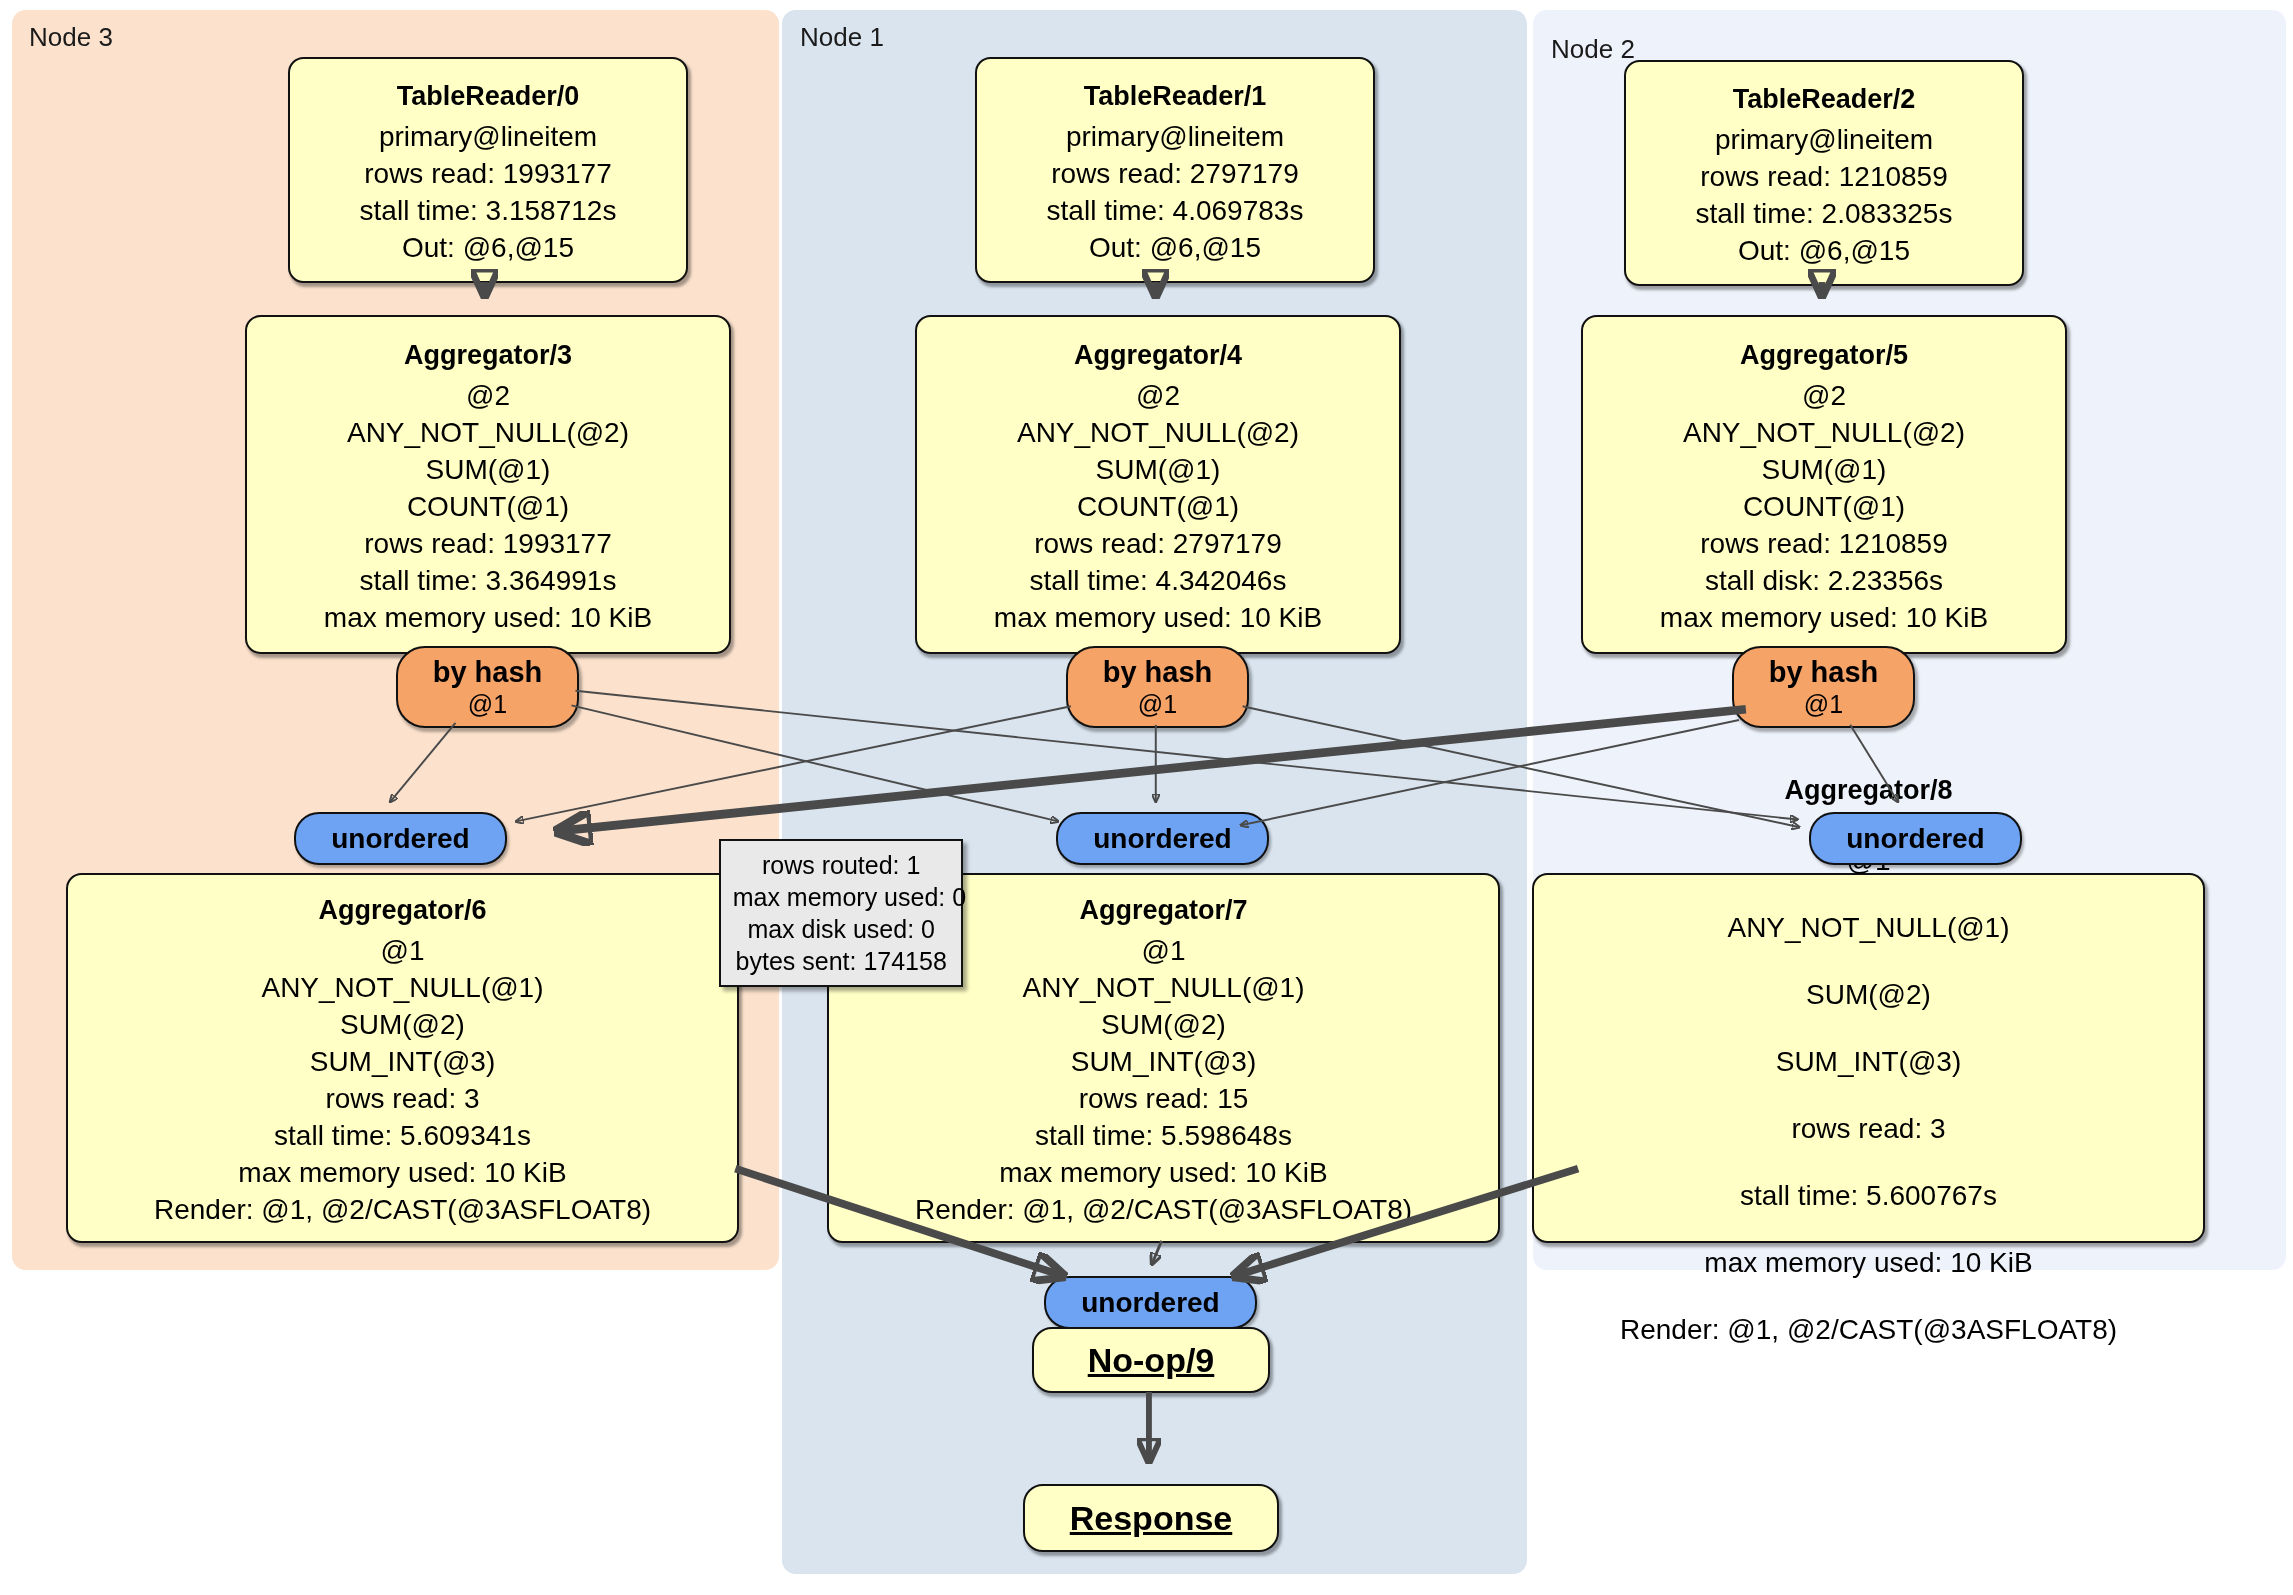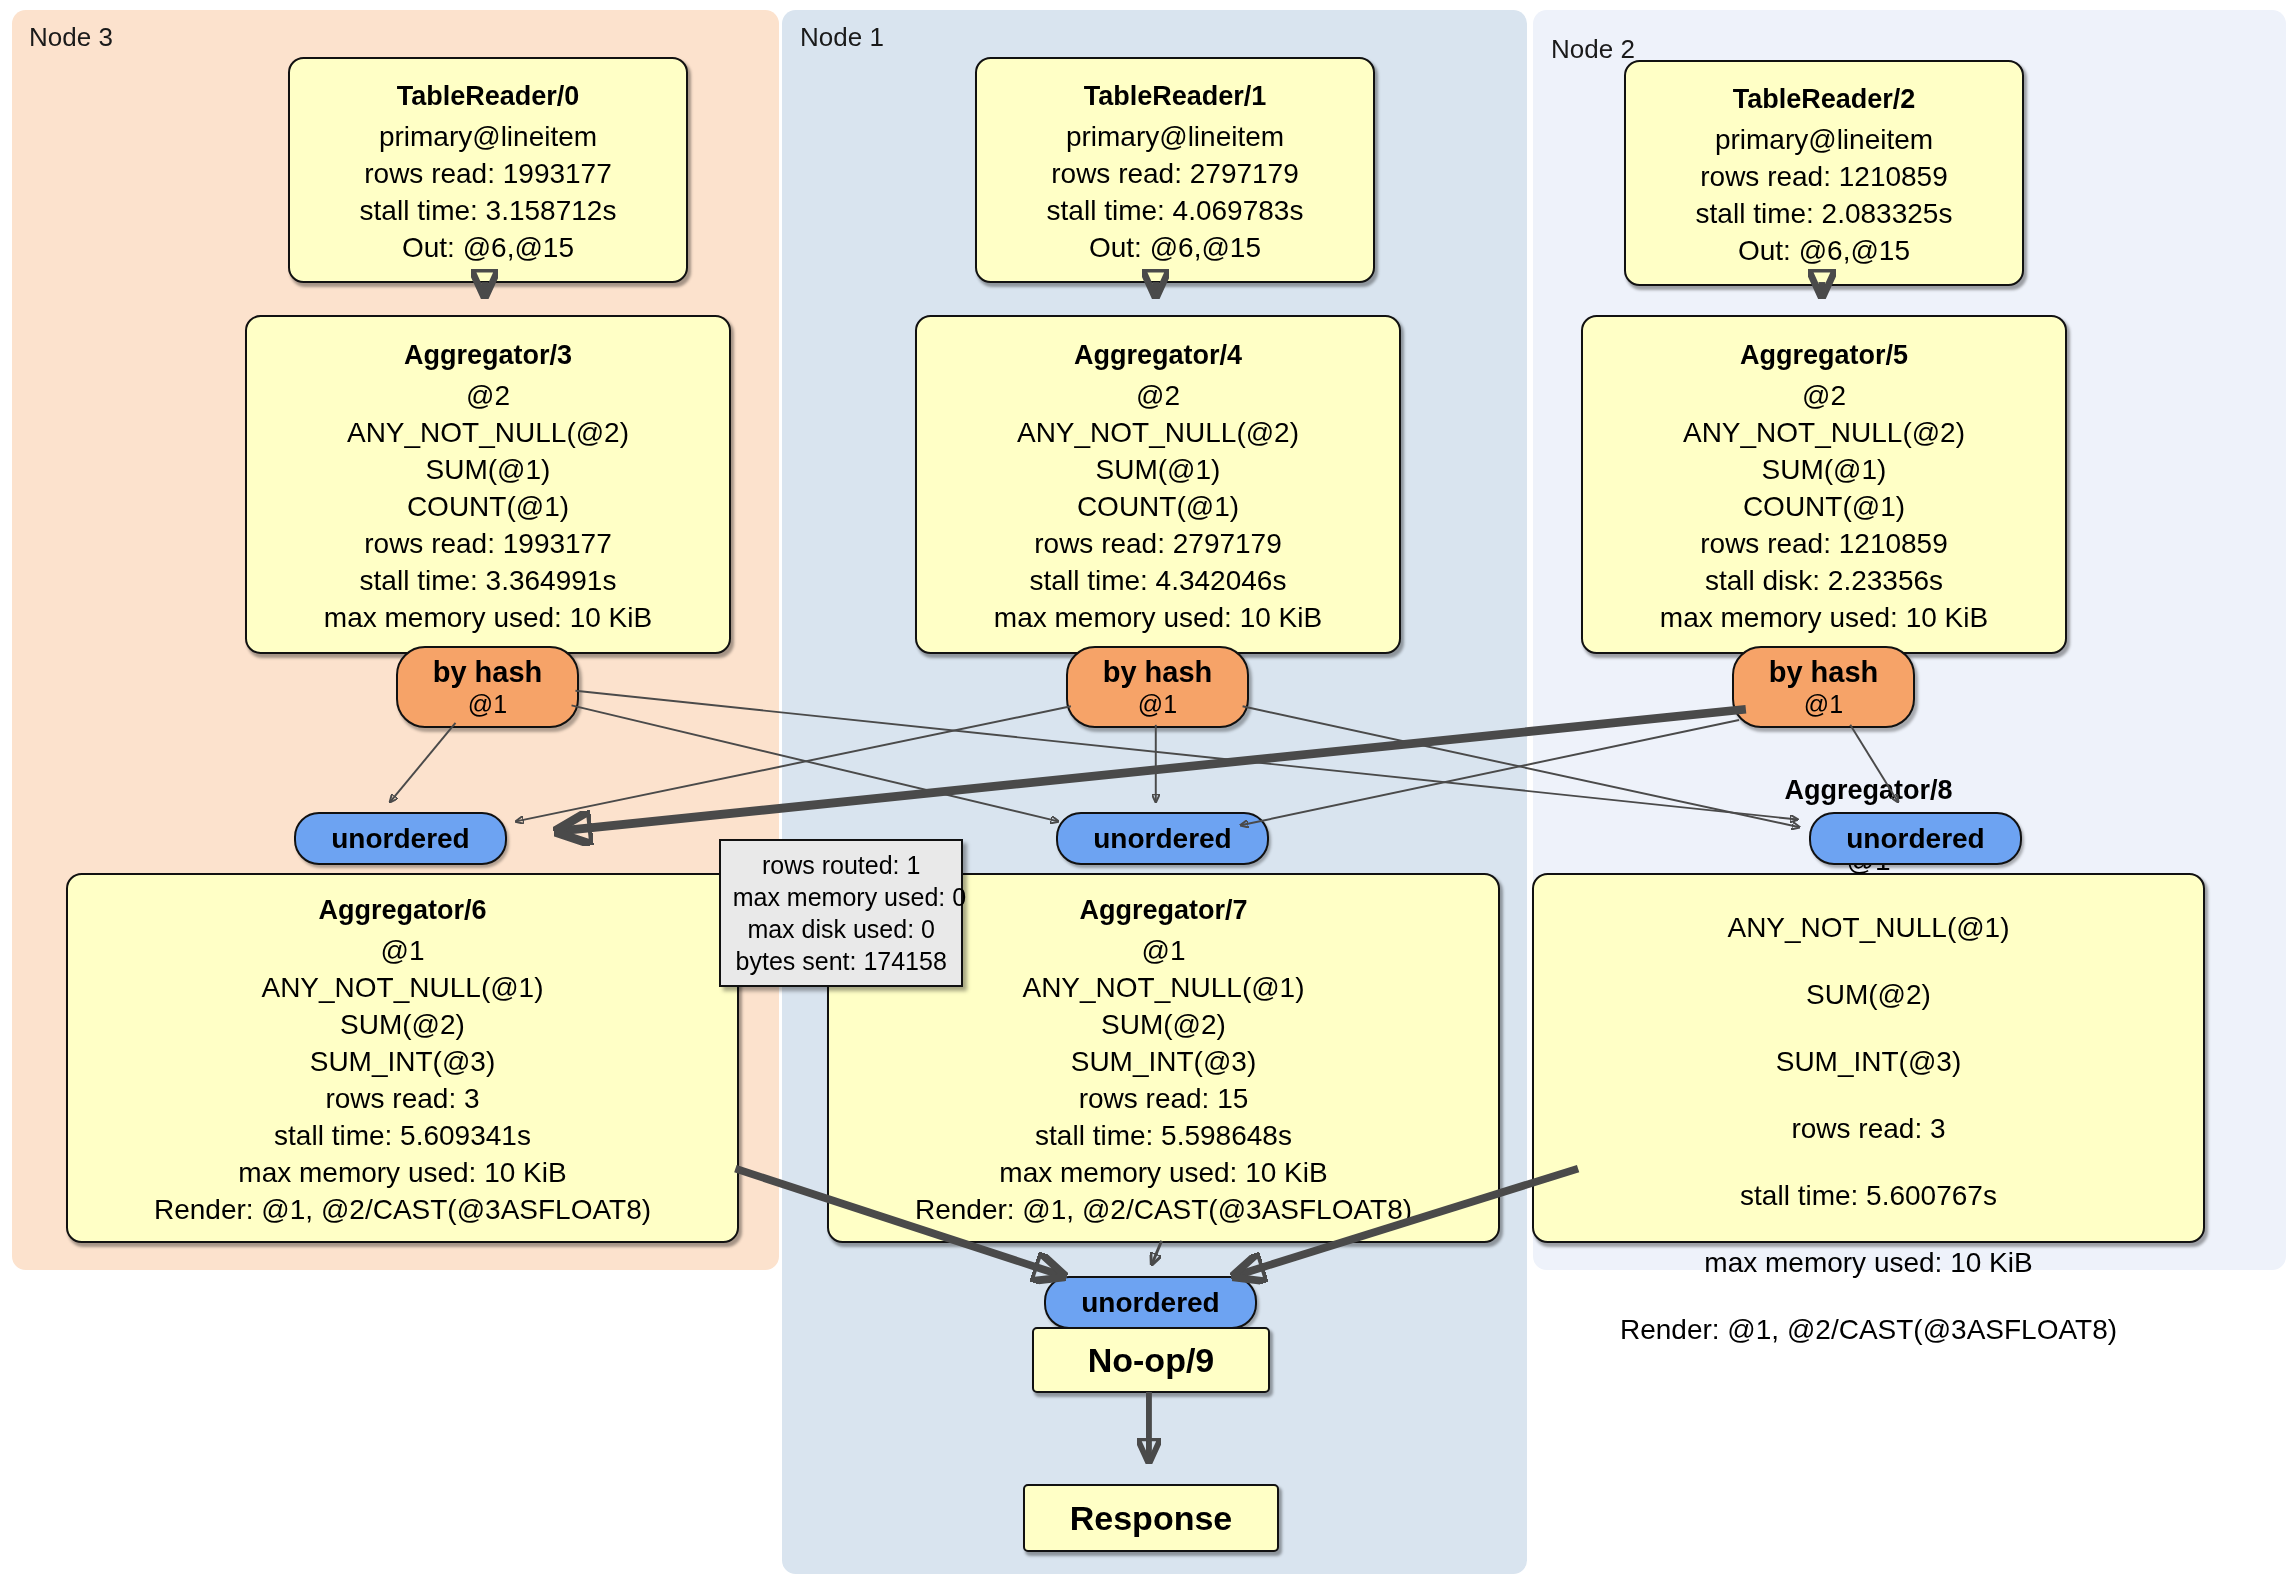--- a/index.html
+++ b/index.html
@@ -36,24 +36,24 @@
   .sync{
     position:absolute;background:var(--sync-fill);
     border:2.9px solid #111;border-radius:25px;z-index:3;
     box-shadow:2px 2.9px 2.9px rgba(0,0,0,0.3);
     display:flex;justify-content:center;align-items:center;
     font-weight:bold;font-size:28px;
   }
 
   .plain{
     position:absolute;background:var(--operator-fill);
-    border:2.9px solid #111;border-radius:5px;z-index:3;
+    border:2.9px solid #111;border-radius:20px;z-index:3;
     box-shadow:2.9px 3.9px 2.9px rgba(0,0,0,0.35);
     display:flex;justify-content:center;align-items:center;
-    font-weight:bold;font-size:34px;
+    font-weight:bold;font-size:34px;text-decoration:underline;
   }
 
   #edges{position:absolute;left:0;top:0;z-index:5;pointer-events:none;}
   #edges path{fill:none;stroke:var(--edge-color);}
 
   .tooltip{
     position:absolute;background:var(--tooltip-fill);
     border:2px solid #111;z-index:6;
     box-shadow:3.9px 3.9px 3.9px rgba(0,0,0,0.35);
     padding:7.8px 11.7px;text-align:center;

